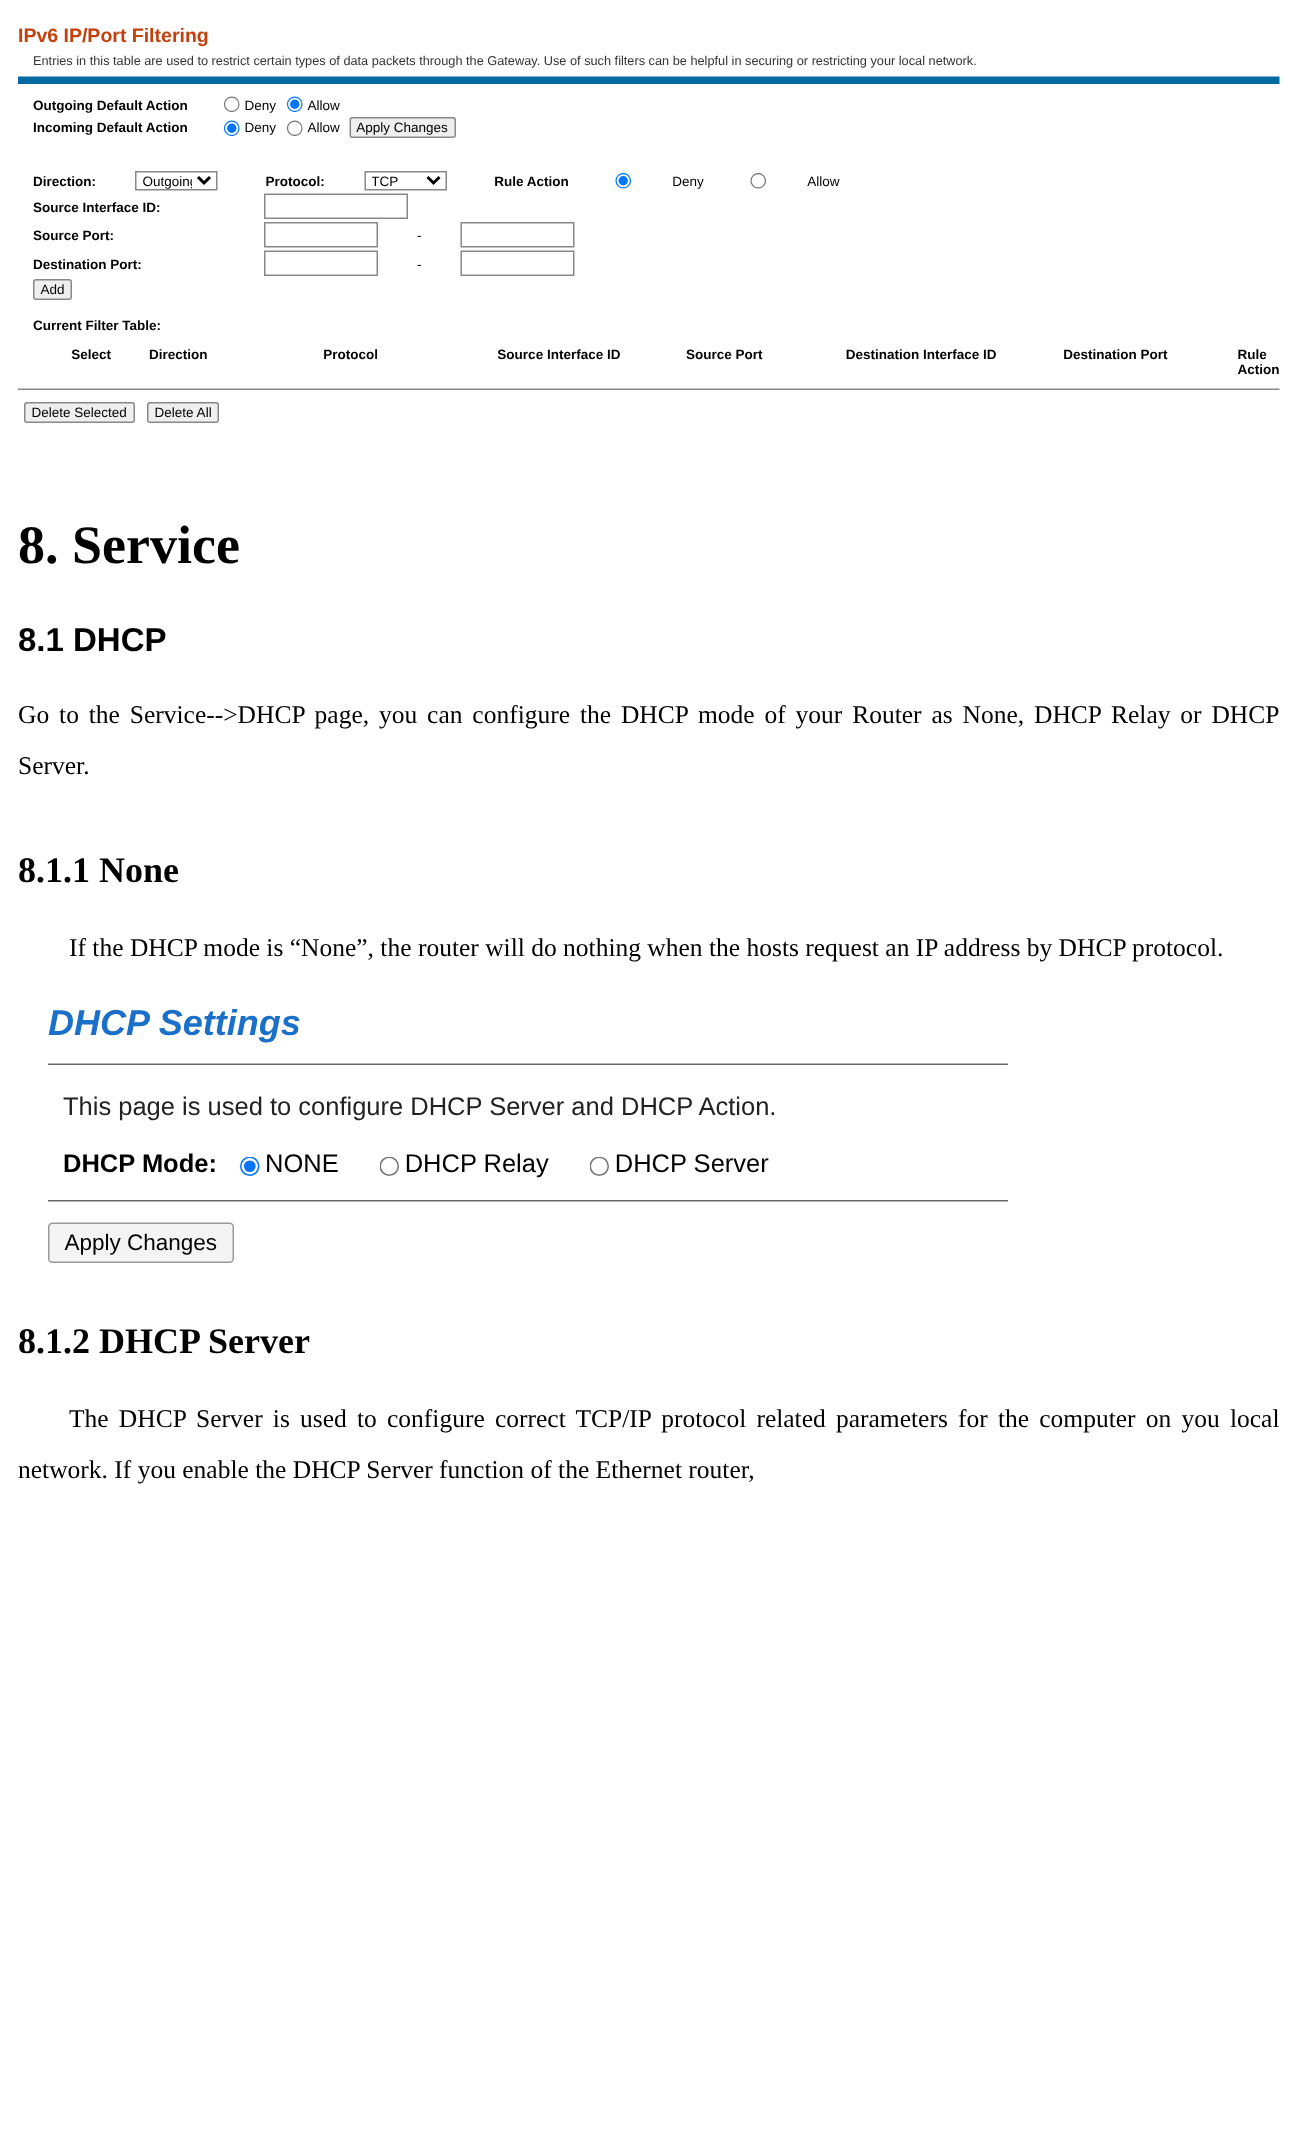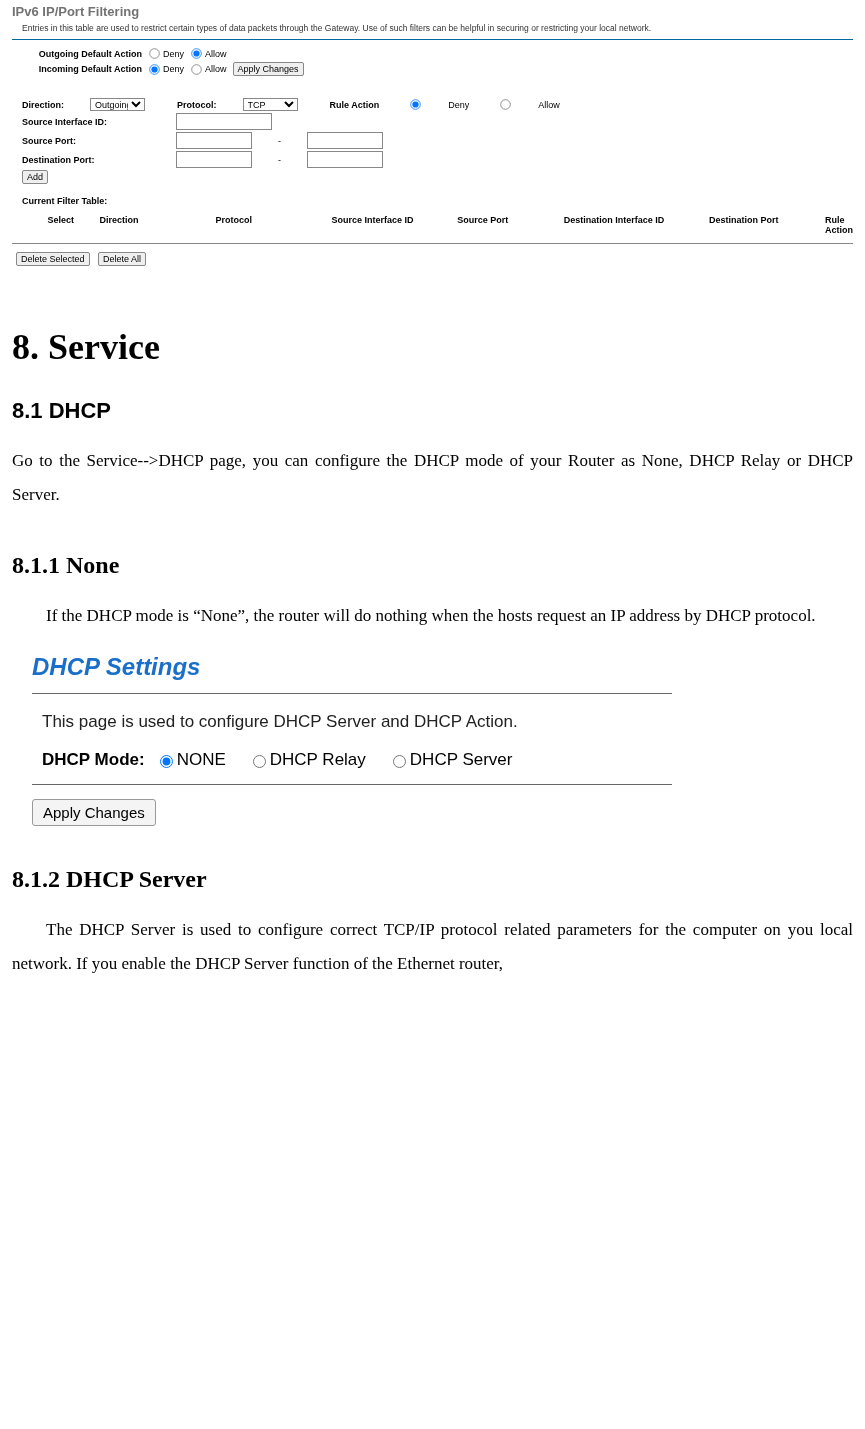--- a/index.html
+++ b/index.html
@@ -15,42 +15,41 @@
   }
 
   
   .router-panel {
     font-family: Arial, Helvetica, sans-serif;
     font-size: 9px;
     color: #000;
     margin-bottom: 60px;
   }
   .rp-title {
-    color: #737373;
+    color: #c2410c;
     font-size: 13px;
     font-weight: bold;
-    padding: 4px 0 2px 0;
+    padding: 16px 0 2px 0;
   }
   .rp-desc {
     font-size: 8.5px;
     color: #333;
     padding: 2px 0 6px 10px;
-    border-bottom: 1px solid #0369a1;
+    border-bottom: 5px solid #0369a1;
     margin-bottom: 6px;
   }
   .rp-row {
     display: flex;
     align-items: center;
     padding: 1px 0 1px 10px;
   }
   .rp-label-b {
     font-weight: bold;
     font-size: 9px;
     min-width: 120px;
-    text-align: right;
   }
   .rp-radio {
     margin: 0 2px 0 6px;
     transform: scale(0.8);
   }
   .rp-btn {
     font-size: 9px;
     padding: 0 4px;
     background: #efefef;
     border: 1px solid #888;

